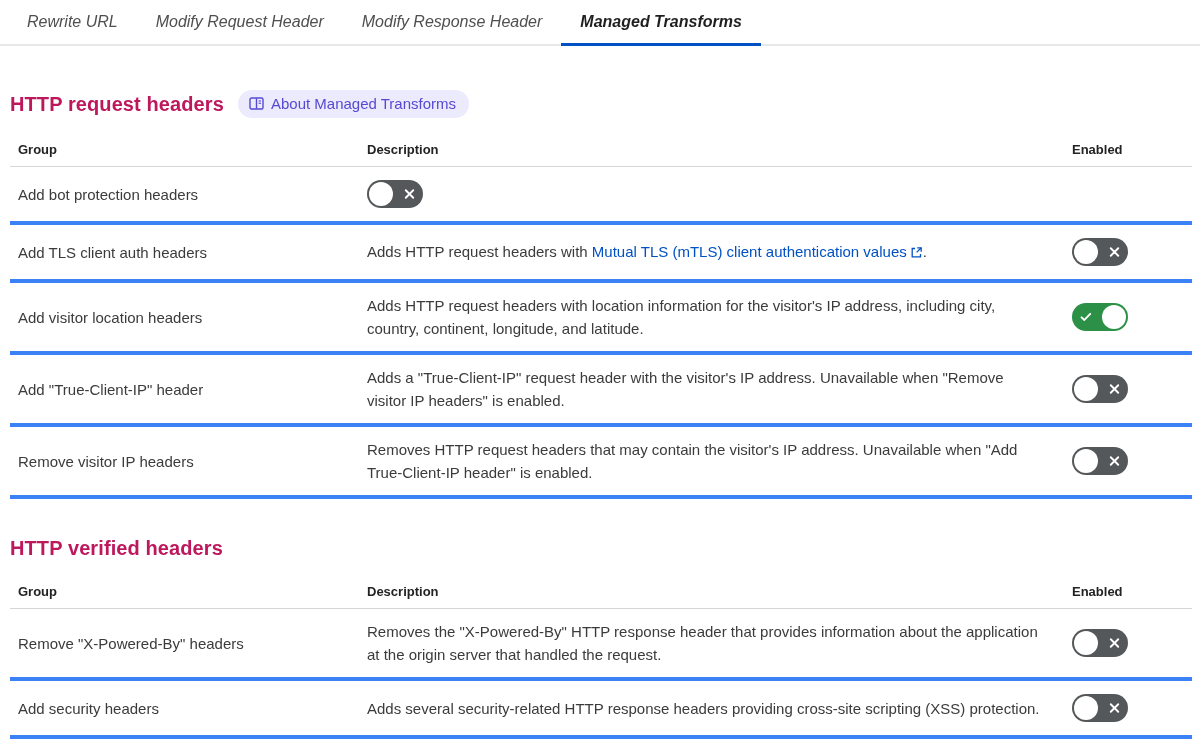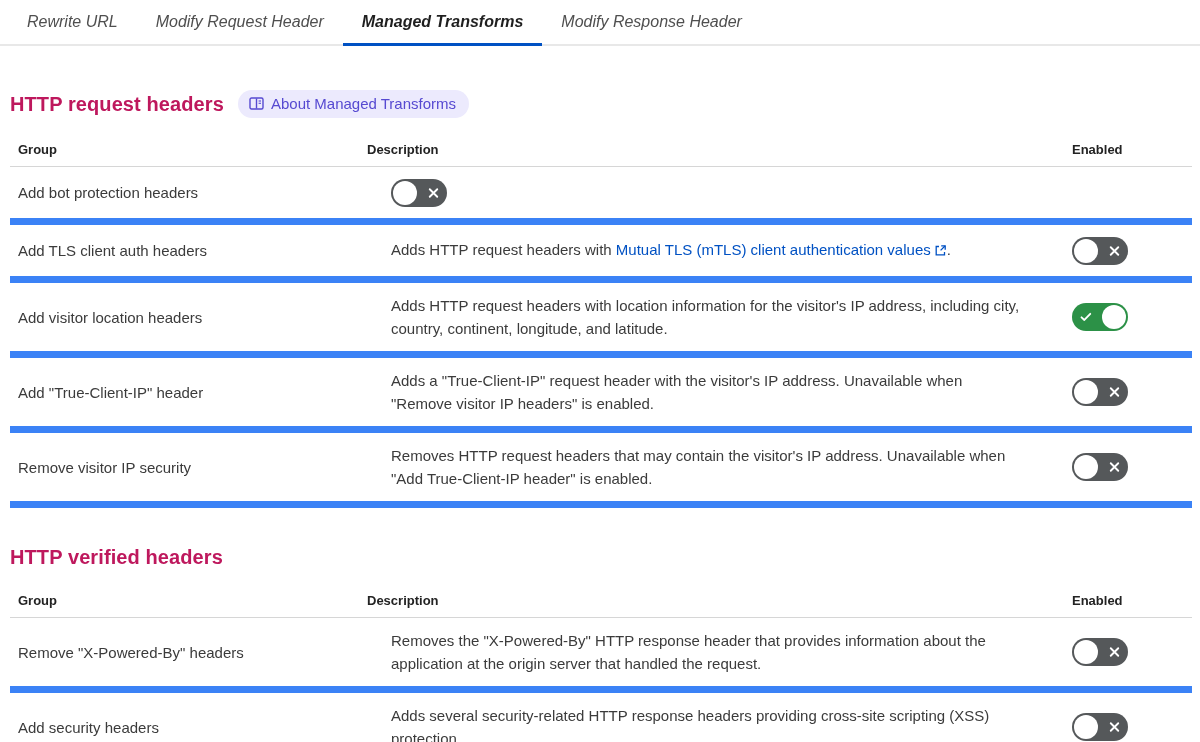--- a/index.html
+++ b/index.html
@@ -25,21 +25,21 @@
     cursor:pointer; }
   .badge svg { display:block; }
 
   
   .mt-table { margin-top:16px; }
   .t-head, .t-row { display:grid; grid-template-columns:357px 1fr 120px;
     align-items:center; }
   .t-head { border-bottom:1px solid #d6d6d6; padding:8px 0 9px; }
   .t-head .th { font-size:13px; font-weight:700; color:#232323; }
   .t-head .th.group, .t-row .cell.group { padding-left:8px; }
-  .t-row { border-bottom:7px solid #3b82f6; min-height:58px; padding:11px 0;gap:24px; }
+  .t-row { border-bottom:4px solid #3b82f6; min-height:58px; padding:11px 0; }
   .cell { font-size:15px; line-height:23px; color:#3b3b3b; }
   .cell.desc { padding-right:24px; max-width:700px; }
   .cell.desc a { color:var(--accent); cursor:pointer; }
   .cell.desc .ext-icon { display:inline-block; vertical-align:-2px; margin-left:3px; }
 
   
   .toggle { position:relative; width:56px; height:28px; border:none; border-radius:14px;
     cursor:pointer; background:#55585a; display:block; }
   .toggle .knob { position:absolute; top:2px; width:24px; height:24px; background:#fff;
     border-radius:50%; }
@@ -51,22 +51,22 @@
   .toggle.on .glyph { left:8px; }
 
   .section + .section .section-head { margin-top:38px; }
 </style>
 </head>
 <body>
 
 <div class="tabs-bar" id="tabs-bar">
     <div class="tab">Rewrite URL</div>
     <div class="tab">Modify Request Header</div>
+    <div class="tab">Modify Response Header</div>
     <div class="tab active">Managed Transforms</div>
-    <div class="tab">Modify Response Header</div>
   </div>
 
 <div class="page" id="sections-root">
     <div class="section">
     <div class="section-head">
       <h2>HTTP request headers</h2>
       <span class="badge" style="display: inline-flex;">
         <span>
           <svg width="15" height="13" viewBox="0 0 15 13" fill="none">
             <rect x="1" y="1" width="13" height="11" rx="1.5" stroke="#5649d1" stroke-width="1.4"></rect>
@@ -138,21 +138,21 @@
         <span class="knob"></span>
         <span class="glyph">
                   <svg width="11" height="11" viewBox="0 0 10 10" fill="none">
                     <path d="M1.6 1.6 L8.4 8.4 M8.4 1.6 L1.6 8.4" stroke="#fff" stroke-width="1.7" stroke-linecap="round"></path>
                   </svg>
                 </span>
       </button>
     </div>
   </div>
           <div class="t-row">
-    <div class="cell group">Remove visitor IP security</div>
+    <div class="cell group">Remove visitor IP headers</div>
     <div class="cell desc">Removes HTTP request headers that may contain the visitor's IP address. Unavailable when "Add True-Client-IP header" is enabled.</div>
     <div class="cell enabled-cell">
       <button class="toggle off">
         <span class="knob"></span>
         <span class="glyph">
                   <svg width="11" height="11" viewBox="0 0 10 10" fill="none">
                     <path d="M1.6 1.6 L8.4 8.4 M8.4 1.6 L1.6 8.4" stroke="#fff" stroke-width="1.7" stroke-linecap="round"></path>
                   </svg>
                 </span>
       </button>

